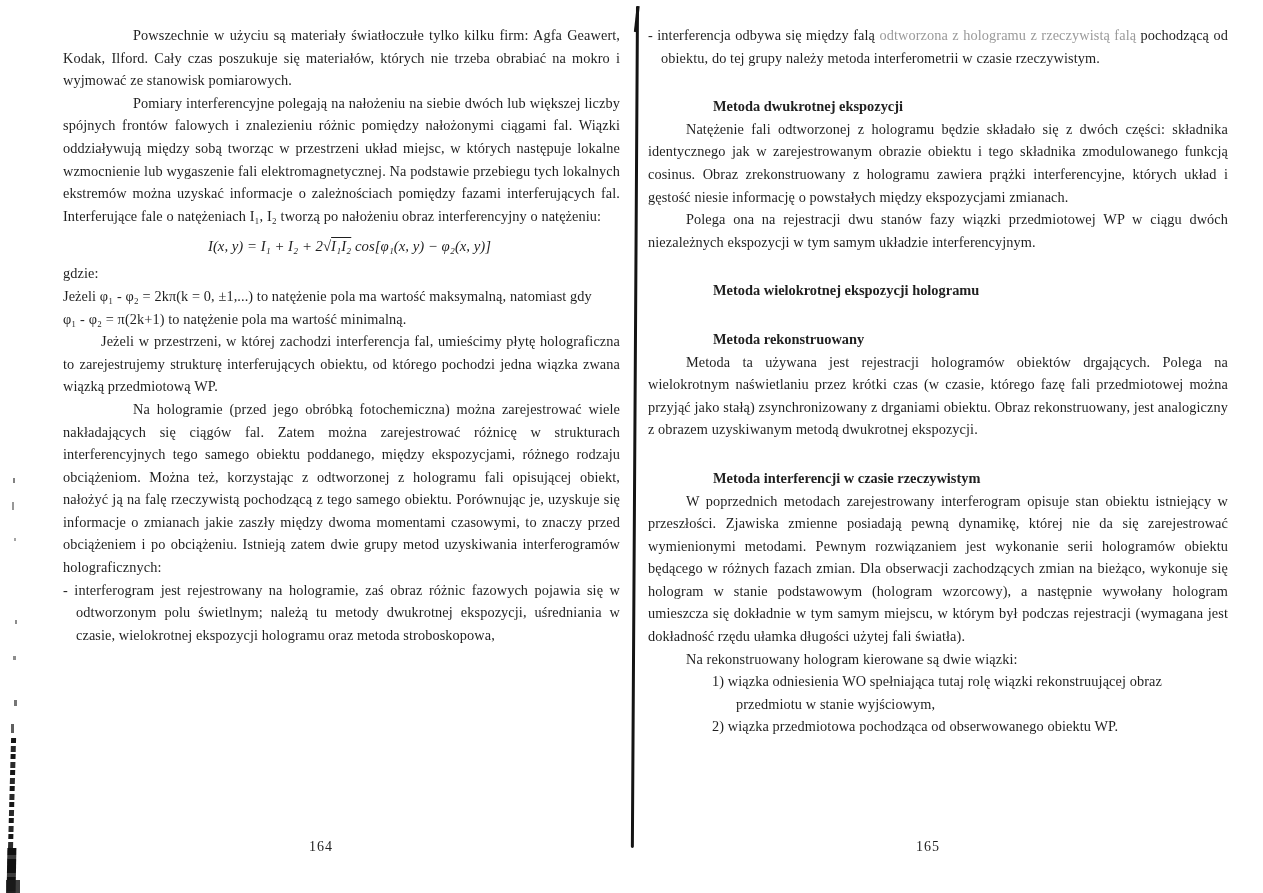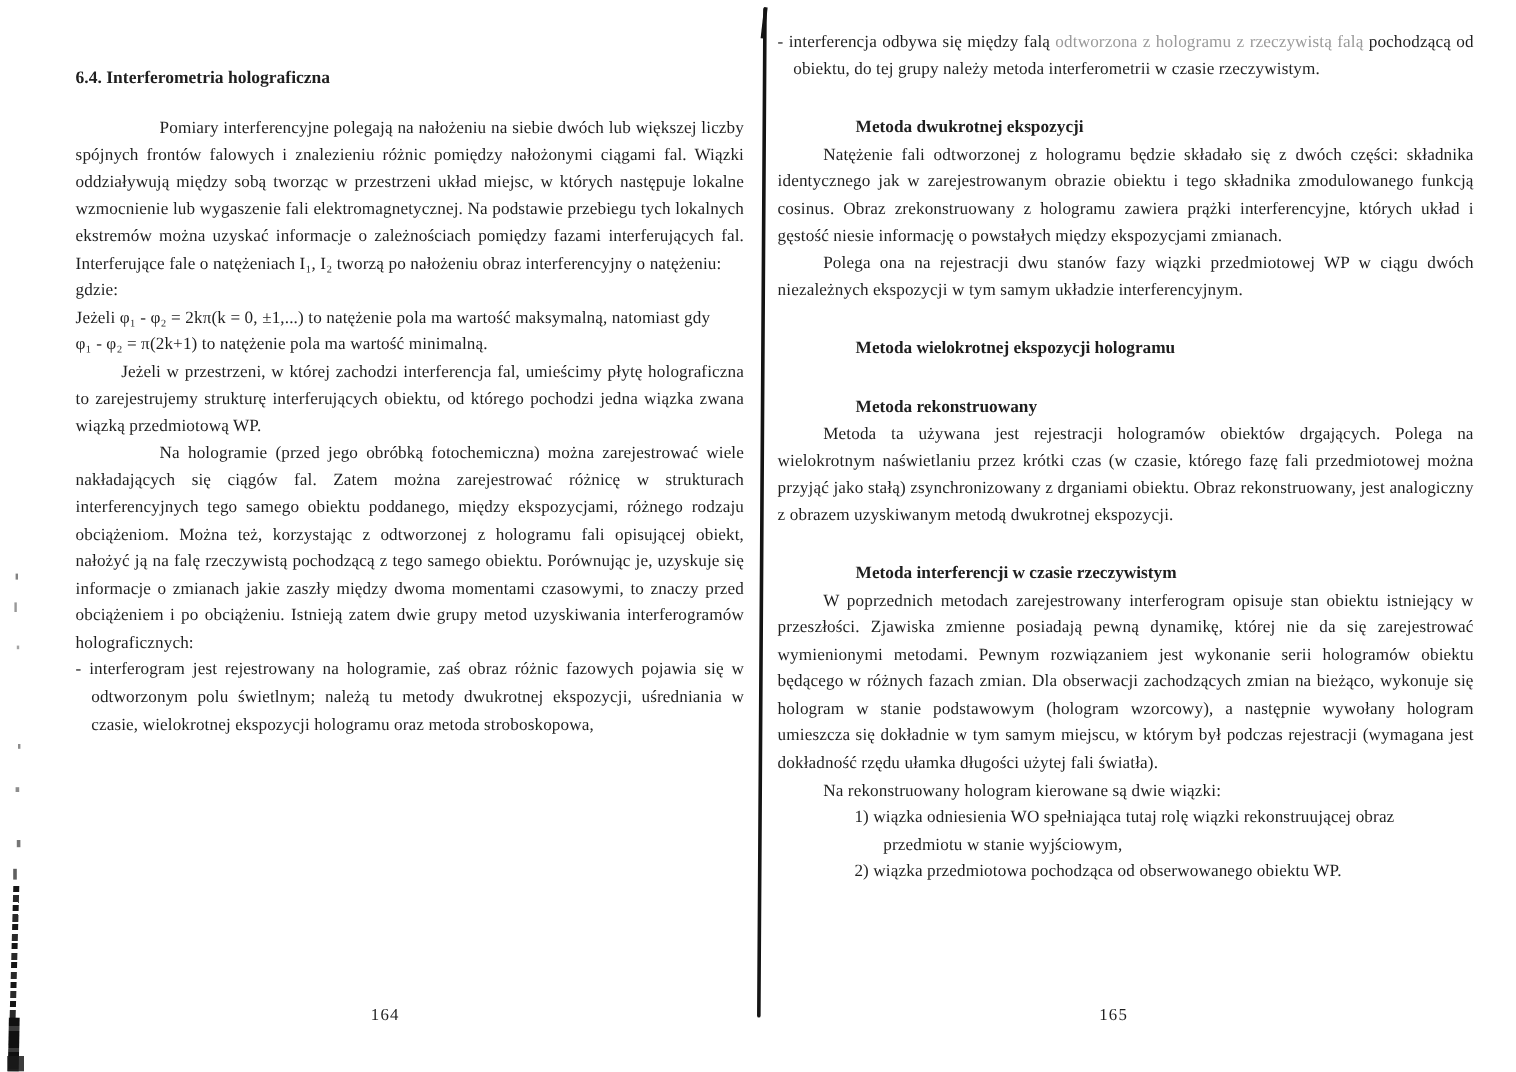--- a/index.html
+++ b/index.html
@@ -116,25 +116,26 @@
       to bottom, #101010 0 7px, #3a3a3a 7px 11px, #101010 11px 18px);
     transform: rotate(1deg);
   }
 </style>
 </head>
 <body>
 
 <div class="book">
 
   <div class="page page-left">
+    <p class="para indent-lg">Powszechnie w użyciu są materiały światłoczułe tylko kilku firm: Agfa Geawert, Kodak, Ilford. Cały czas poszukuje się materiałów, których nie trzeba obrabiać na mokro i wyjmować ze stanowisk pomiarowych.</p>
 
-    <h2 class="heading-section">6.4. Interferometria holograficzna</h2>
 
     <p class="para indent-lg">Pomiary interferencyjne polegają na nałożeniu na siebie dwóch lub większej liczby spójnych frontów falowych i znalezieniu różnic pomiędzy nałożonymi ciągami fal. Wiązki oddziaływują między sobą tworząc w przestrzeni układ miejsc, w których następuje lokalne wzmocnienie lub wygaszenie fali elektromagnetycznej. Na podstawie przebiegu tych lokalnych ekstremów można uzyskać informacje o zależnościach pomiędzy fazami interferujących fal. Interferujące fale o natężeniach I₁, I₂ tworzą po nałożeniu obraz interferencyjny o natężeniu:</p>
 
+    <div class="formula"><span>I(x, y) = I₁ + I₂ + 2√</span><span class="sqrt-arg">I₁I₂</span><span> cos[φ₁(x, y) − φ₂(x, y)]</span></div>
 
     <p class="para">gdzie:</p>
 
 
     <p class="para">Jeżeli φ₁ - φ₂ = 2kπ(k = 0, ±1,...) to natężenie pola ma wartość maksymalną, natomiast gdy</p>
 
     <p class="para">φ₁ - φ₂ = π(2k+1) to natężenie pola ma wartość minimalną.</p>
 
     <p class="para indent-md">Jeżeli w przestrzeni, w której zachodzi interferencja fal, umieścimy płytę holograficzna to zarejestrujemy strukturę interferujących obiektu, od którego pochodzi jedna wiązka zwana wiązką przedmiotową WP.</p>
 

